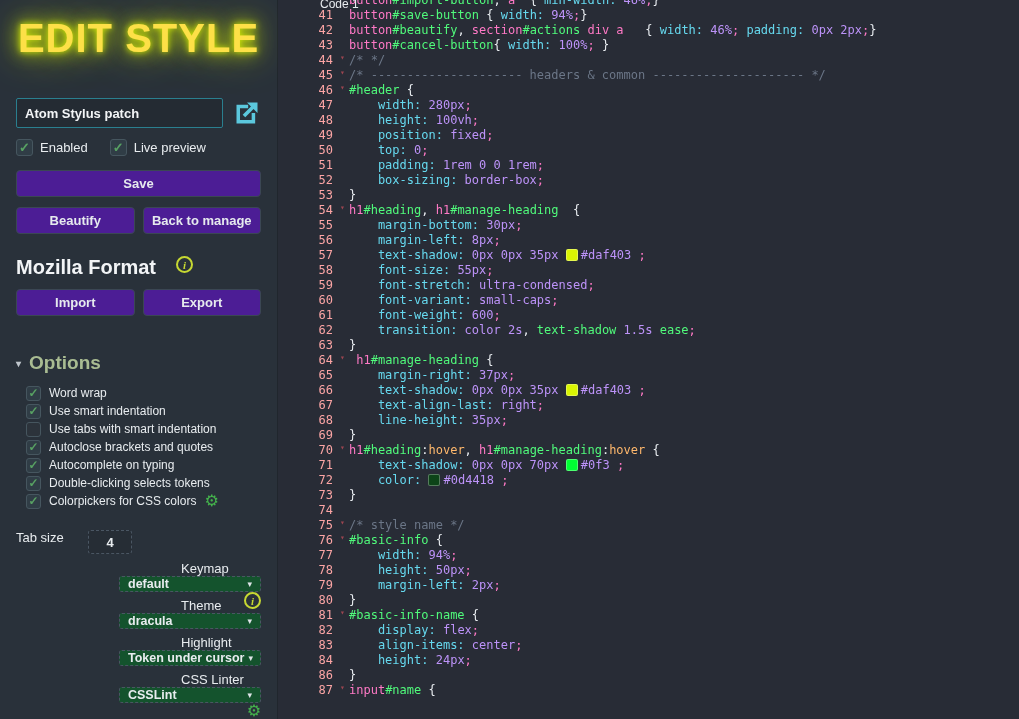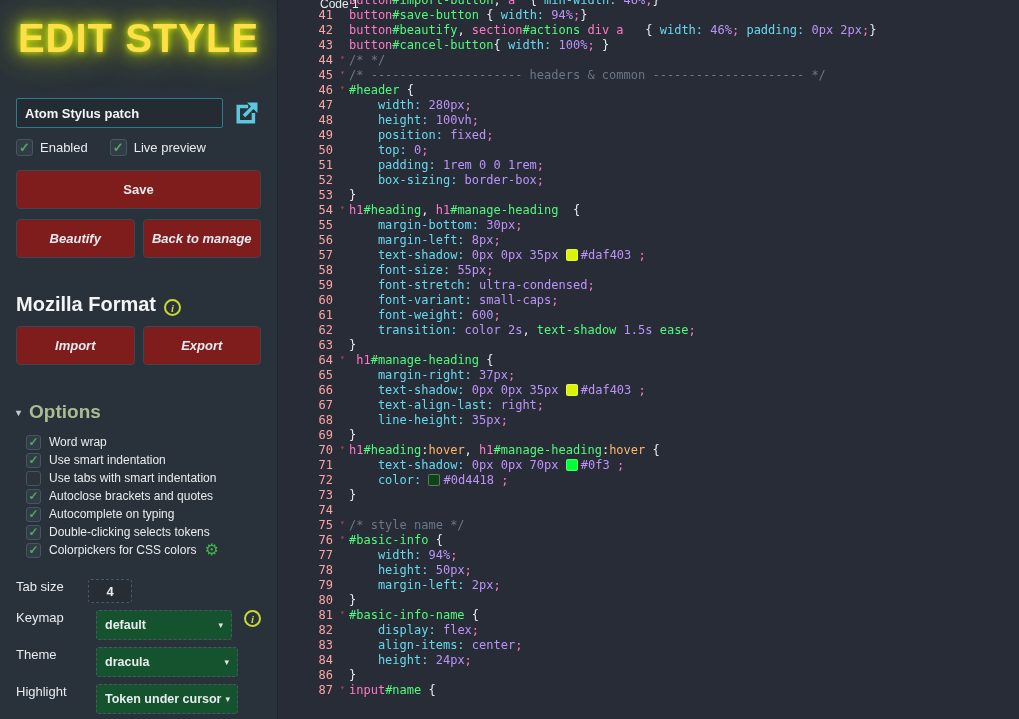--- a/index.html
+++ b/index.html
@@ -18,44 +18,44 @@
                 border-radius:2px; color:#f2f4f6; font-weight:700; font-size:13px;
                 padding:0 8px; font-family:"Liberation Sans",sans-serif; outline:none; }
   .ext-icon { width:28px; height:28px; flex:none; cursor:pointer; }
   .cb-row { margin-top:11px; display:flex; gap:22px; align-items:center; }
   .cb-label { display:flex; align-items:center; gap:7px; font-size:13px; cursor:pointer; }
   .cb { width:17px; height:17px; background:#303d46; border:1px solid #46565f;
         border-radius:3px; display:flex; align-items:center; justify-content:center;
         color:#58a263; font-size:13px; font-weight:bold; flex:none; }
   .cb.small { width:15px; height:15px; font-size:12px; }
   .cb.unchecked { color:transparent; background:#2c333b; }
-  .btn { height:39px; background:#7f1d1d; border:1px solid #3b4754; border-radius:4px;
+  .btn { height:27px; background:#4c1d95; border:1px solid #3b4754; border-radius:4px;
          color:#e6eaee; font:700 13px "Liberation Sans",sans-serif; cursor:pointer; }
   .btn.full { width:100%; margin-top:14px; }
   .btn-row { display:flex; gap:8px; margin-top:10px; }
-  .btn.half { flex:1;font-style:italic; }
-  .h2-row { margin-top:35px; display:flex; align-items:flex-end; gap:8px; }
+  .btn.half { flex:1; }
+  .h2-row { margin-top:22px; display:flex; align-items:flex-start; gap:20px; }
   .h2-row h2 { font-size:20px; font-weight:700; color:#f2f4f6; }
   .info-icon { width:17px; height:17px; border:2px solid #c6d832; border-radius:50%;
                color:#c6d832; display:flex; align-items:center; justify-content:center;
                font:italic bold 11px "Liberation Serif",serif; flex:none; cursor:pointer; }
   .options-header { margin-top:36px; display:flex; align-items:center; gap:8px;
                     font-size:19px; font-weight:700; color:#a9bc92; cursor:pointer; }
   .options-header .tri { color:#bfc6cc; font-size:10px; }
   .options-list { margin-top:10px; margin-left:10px; }
   .option-row { display:flex; align-items:center; gap:8px; height:18px; font-size:12px;
                 color:#e8ecef; cursor:pointer; }
   .gear { color:#44b24c; font-size:16px; line-height:1; cursor:pointer;
           font-family:"DejaVu Sans",sans-serif; }
   .tabsize-row { margin-top:20px; display:flex; font-size:13px; }
   .tabsize-row .lbl { width:72px; }
   .tabsize-box { width:44px; height:24px; border:1px dashed #4a5663; border-radius:3px;
                  display:flex; align-items:center; justify-content:center;
                  font-weight:700; font-size:13px; background:#262d35; }
-  .sel-row { margin-top:7px; display:flex; align-items:flex-start; font-size:13px; height:30px; }
+  .sel-row { margin-top:7px; display:flex; align-items:flex-end; font-size:13px; height:30px;flex-direction:column; }
   .sel-row .lbl { width:80px; flex:none; }
   .sel { width:142px; height:30px; border:1px dashed #4a5663; border-radius:3px;
          background:#14532d; display:flex; align-items:center; justify-content:space-between;
          padding:0 8px; cursor:pointer; }
   .sel .val { font-size:12.5px; font-weight:700; white-space:nowrap; }
   .sel .caret { font-size:9px; color:#dfe4e8; margin-left:4px; }
   .sel-row .after { margin-left:12px; }
 
   
   .editor { flex:1; position:relative; background:#282c36; overflow:hidden; }

